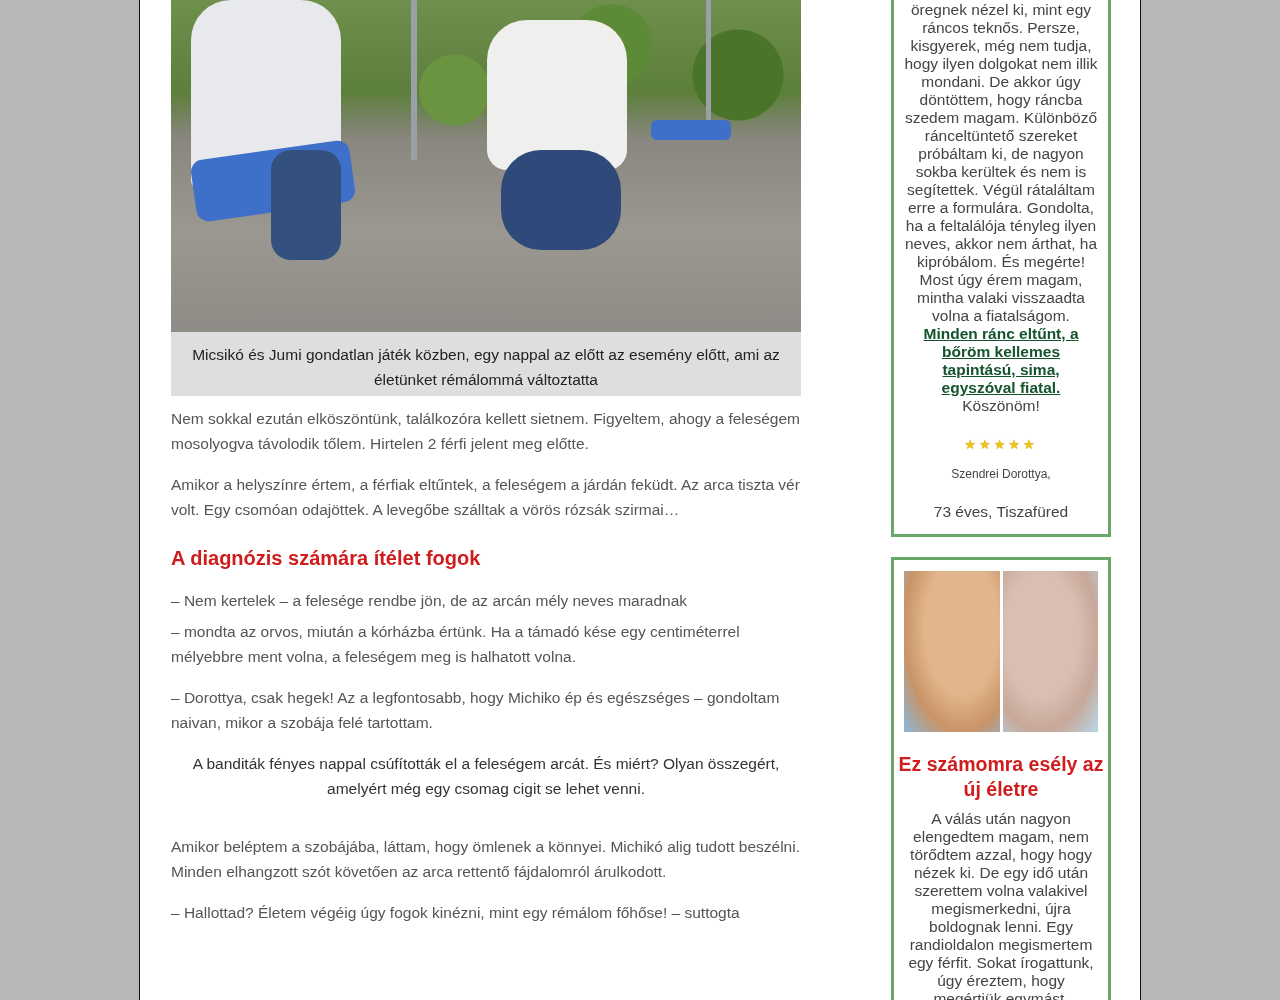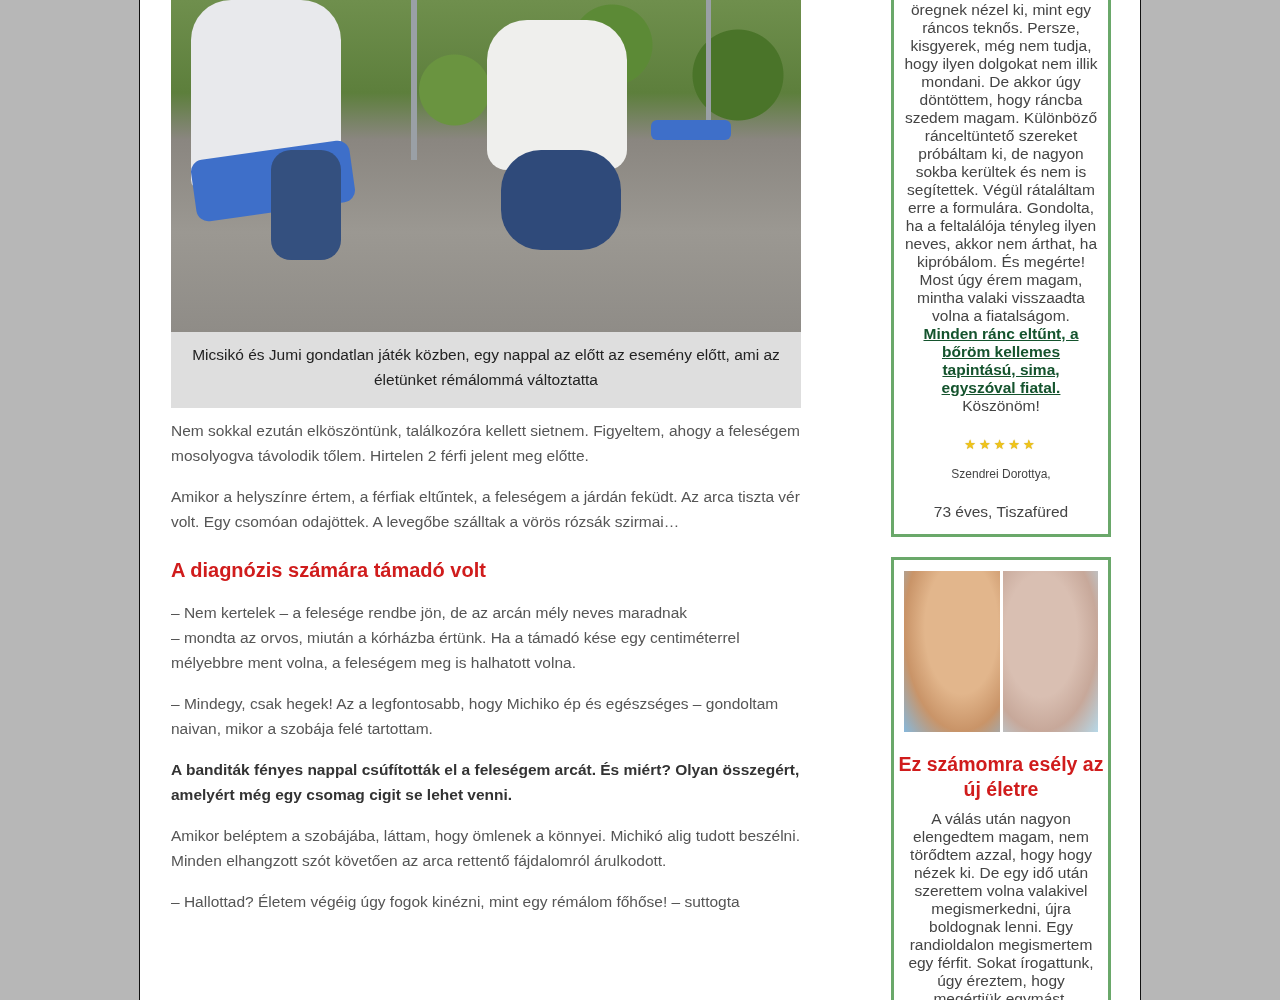--- a/index.html
+++ b/index.html
@@ -29,26 +29,26 @@
   .photo .girl-legs { position:absolute; left:100px; top:150px; width:70px; height:110px; background:#34507f; border-radius: 20px; }
   .photo .woman-top { position:absolute; left:316px; top:20px; width:140px; height:150px; background:#efefed; border-radius: 40px 40px 20px 20px; }
   .photo .woman-legs { position:absolute; left:330px; top:150px; width:120px; height:100px; background:#2f4a7a; border-radius: 40px; }
   .photo .chain1 { position:absolute; left:70px; top:0; width:6px; height:160px; background:#9aa0a6; }
   .photo .chain2 { position:absolute; left:240px; top:0; width:6px; height:160px; background:#9aa0a6; }
   .photo .swing2 { position:absolute; left:480px; top:120px; width:80px; height:20px; background:#3e6fc9; border-radius:6px; }
   .photo .chain3 { position:absolute; left:535px; top:0; width:5px; height:120px; background:#9aa0a6; }
   .caption {
     background: #dedede; color: #222;
     font-size: 15.5px; line-height: 25px; text-align: center;
-    padding: 10px 8px 16px 8px;
+    padding: 10px 8px 4px 8px;
   }
   .para {
     color: #555; font-size: 15.5px; line-height: 25px; margin: 0;
   }
-  .para.bold { color: #333; font-weight: bold; }
+  .para.bold { color: #333; font-weight: normal; text-align: center; }
   .heading {
     color: #d01c1c; font-weight: bold; font-size: 20px; margin: 0;
   }
   .box {
     border: 3px solid #6aa86a; background: #fff; box-sizing: border-box;
     text-align: center; color: #444;
   }
   .box1 { position: absolute; top: -10px; left: 751px; width: 220px; height: 547px; }
   .box1 .text { font-size: 15.5px; line-height: 18px; padding: 8px 10px 0 10px; }
   .box1 .text b { color: #14532d; text-decoration: underline; }
@@ -78,27 +78,27 @@
       <div class="swing-seat"></div>
       <div class="girl-legs"></div>
       <div class="woman-top"></div>
       <div class="woman-legs"></div>
     </div>
     <div class="caption">Micsikó és Jumi gondatlan játék közben, egy nappal az előtt az esemény előtt, ami az életünket rémálommá változtatta</div>
 
     <p class="para" style="margin-top:10px">Nem sokkal ezután elköszöntünk, találkozóra kellett sietnem. Figyeltem, ahogy a feleségem mosolyogva távolodik tőlem. Hirtelen 2 férfi jelent meg előtte.</p>
     <p class="para" style="margin-top:16px">Amikor a helyszínre értem, a férfiak eltűntek, a feleségem a járdán feküdt. Az arca tiszta vér volt. Egy csomóan odajöttek. A levegőbe szálltak a vörös rózsák szirmai…</p>
 
-    <h2 class="heading" style="margin-top:25px">A diagnózis számára támadó volt</h2>
+    <h2 class="heading" style="margin-top:25px">A diagnózis számára ítélet fogok</h2>
 
     <p class="para" style="margin-top:18px">– Nem kertelek – a felesége rendbe jön, de az arcán mély neves maradnak</p>
-    <p class="para" style="margin-top:0">– mondta az orvos, miután a kórházba értünk. Ha a támadó kése egy centiméterrel mélyebbre ment volna, a feleségem meg is halhatott volna.</p>
-    <p class="para" style="margin-top:16px">– Mindegy, csak hegek! Az a legfontosabb, hogy Michiko ép és egészséges – gondoltam naivan, mikor a szobája felé tartottam.</p>
+    <p class="para" style="margin-top:6px">– mondta az orvos, miután a kórházba értünk. Ha a támadó kése egy centiméterrel mélyebbre ment volna, a feleségem meg is halhatott volna.</p>
+    <p class="para" style="margin-top:16px">– Dorottya, csak hegek! Az a legfontosabb, hogy Michiko ép és egészséges – gondoltam naivan, mikor a szobája felé tartottam.</p>
     <p class="para bold" style="margin-top:16px">A banditák fényes nappal csúfították el a feleségem arcát. És miért? Olyan összegért, amelyért még egy csomag cigit se lehet venni.</p>
-    <p class="para" style="margin-top:16px">Amikor beléptem a szobájába, láttam, hogy ömlenek a könnyei. Michikó alig tudott beszélni. Minden elhangzott szót követően az arca rettentő fájdalomról árulkodott.</p>
+    <p class="para" style="margin-top:33px">Amikor beléptem a szobájába, láttam, hogy ömlenek a könnyei. Michikó alig tudott beszélni. Minden elhangzott szót követően az arca rettentő fájdalomról árulkodott.</p>
     <p class="para" style="margin-top:16px">– Hallottad? Életem végéig úgy fogok kinézni, mint egy rémálom főhőse! – suttogta</p>
   </div>
 
   <div class="box box1">
     <div class="text">
       <span>öregnek nézel ki, mint egy ráncos teknős. Persze, kisgyerek, még nem tudja, hogy ilyen dolgokat nem illik mondani. De akkor úgy döntöttem, hogy ráncba szedem magam. Különböző ránceltüntető szereket próbáltam ki, de nagyon sokba kerültek és nem is segítettek. Végül rátaláltam erre a formulára. Gondolta, ha a feltalálója tényleg ilyen neves, akkor nem árthat, ha kipróbálom. És megérte! Most úgy érem magam, mintha valaki visszaadta volna a fiatalságom.</span>
       <b>Minden ránc eltűnt, a bőröm kellemes tapintású, sima, egyszóval fiatal.</b><span> Köszönöm!</span>
     </div>
     <div class="stars">★★★★★</div>
     <div class="author">Szendrei Dorottya,</div>

